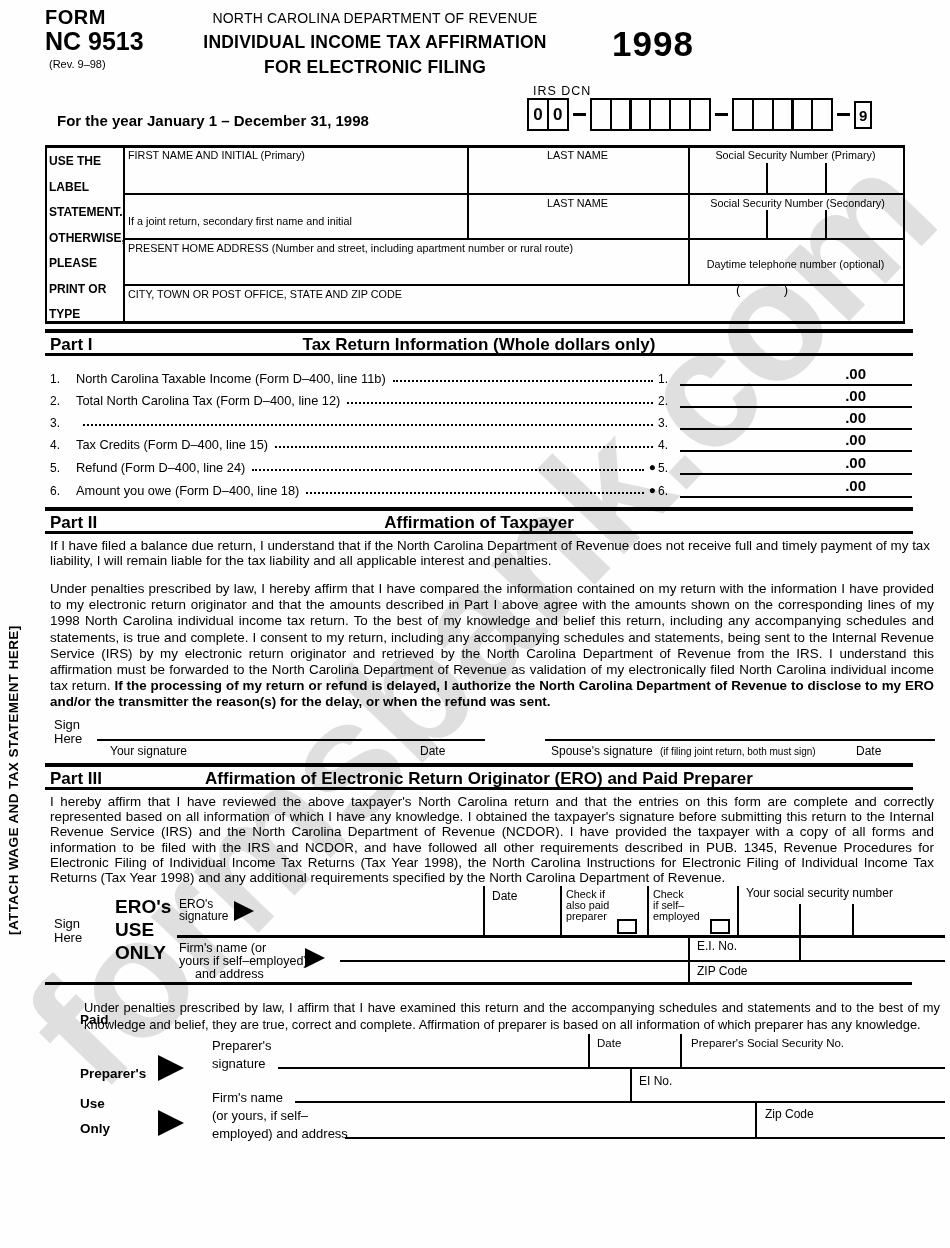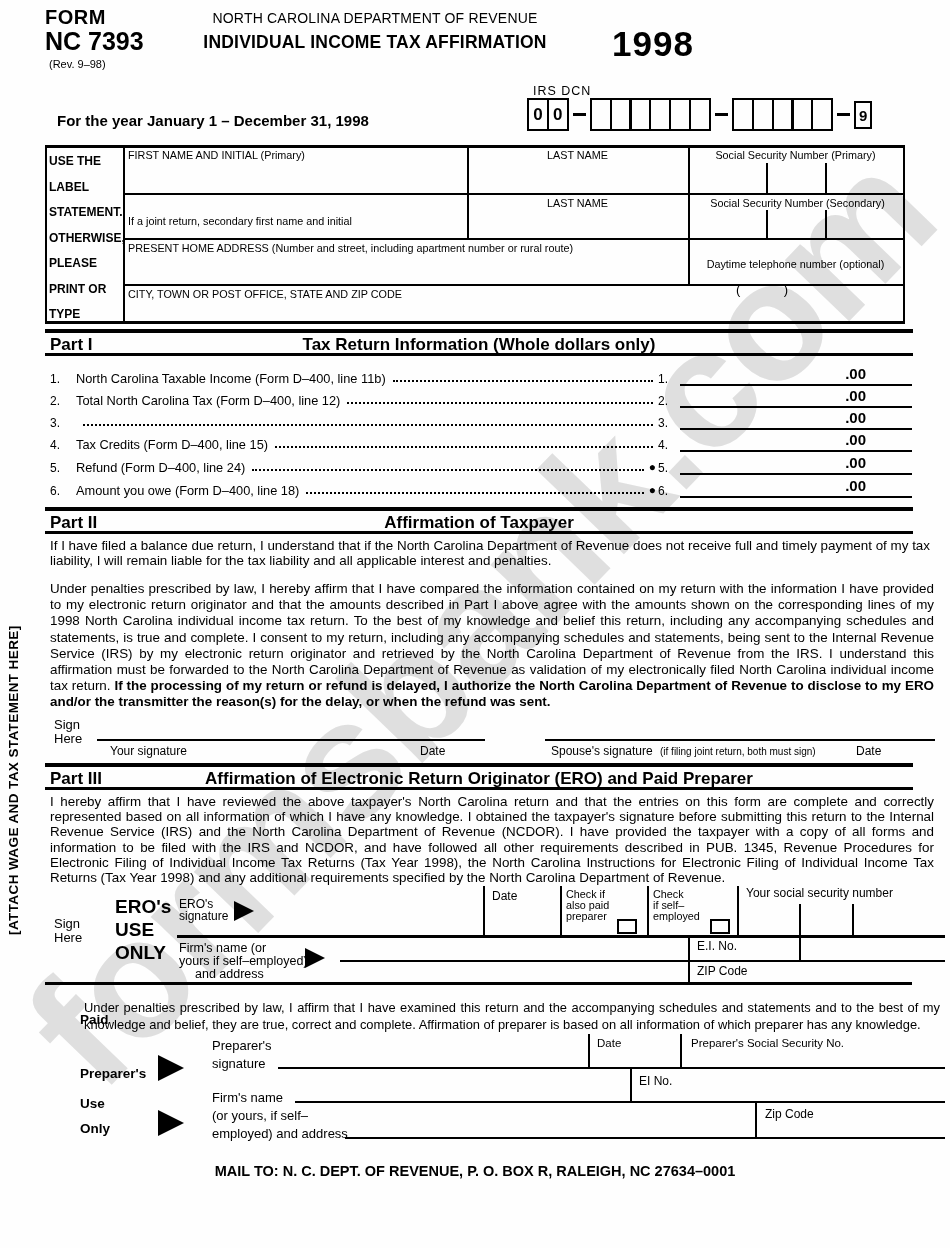--- a/index.html
+++ b/index.html
@@ -75,25 +75,26 @@
              font-size:14.5px; font-weight:bold; }
 </style>
 </head>
 <body>
 
 <div class="page">
   <div class="watermark">formsbank.com</div>
   <div class="content">
 
     <div class="abs form-word">FORM</div>
-    <div class="abs form-number">NC 7393</div>
+    <div class="abs form-number">NC 9513</div>
     <div class="abs revision">(Rev. 9–98)</div>
     <div class="abs head-center">
       <div class="agency">NORTH CAROLINA DEPARTMENT OF REVENUE</div>
       <div class="title1">INDIVIDUAL INCOME TAX AFFIRMATION</div>
+      <div class="title2">FOR ELECTRONIC FILING</div>
     </div>
     <div class="abs tax-year">1998</div>
     <div class="abs dcn-label">IRS  DCN</div>
     <div class="abs dcn-row">
       <div class="dcn-group">
         <div class="dcn-box">0</div>
         <div class="dcn-box">0</div>
       </div>
       <div class="dcn-dash"></div>
       <div class="dcn-group">
@@ -301,17 +302,16 @@
     <div class="vline" style="left:630px;top:1067px;height:35px"></div>
     <div class="small-label" style="left:639px;top:1074px">EI No.</div>
     <div class="small-label" style="left:212px;top:1090px;font-size:13px">Firm's name</div>
     <div class="sig-line" style="left:295px;top:1101px;width:650px;height:2.2px"></div>
     <div class="small-label" style="left:212px;top:1108px;font-size:13px">(or yours, if self–</div>
     <div class="small-label" style="left:212px;top:1126px;font-size:13px">employed) and address</div>
     <div class="vline" style="left:755px;top:1101px;height:38px"></div>
     <div class="small-label" style="left:765px;top:1107px">Zip Code</div>
     <div class="sig-line" style="left:345px;top:1137px;width:600px;height:2.2px"></div>
 
-    <div class="mail-to">MAIL TO:  N. C. DEPT. OF REVENUE, P. O. BOX R, RALEIGH, NC  27634–0001</div>
 
     <div class="side-note">[ATTACH WAGE AND TAX STATEMENT HERE]</div>
   </div>
 </div>
 
 </body></html>

